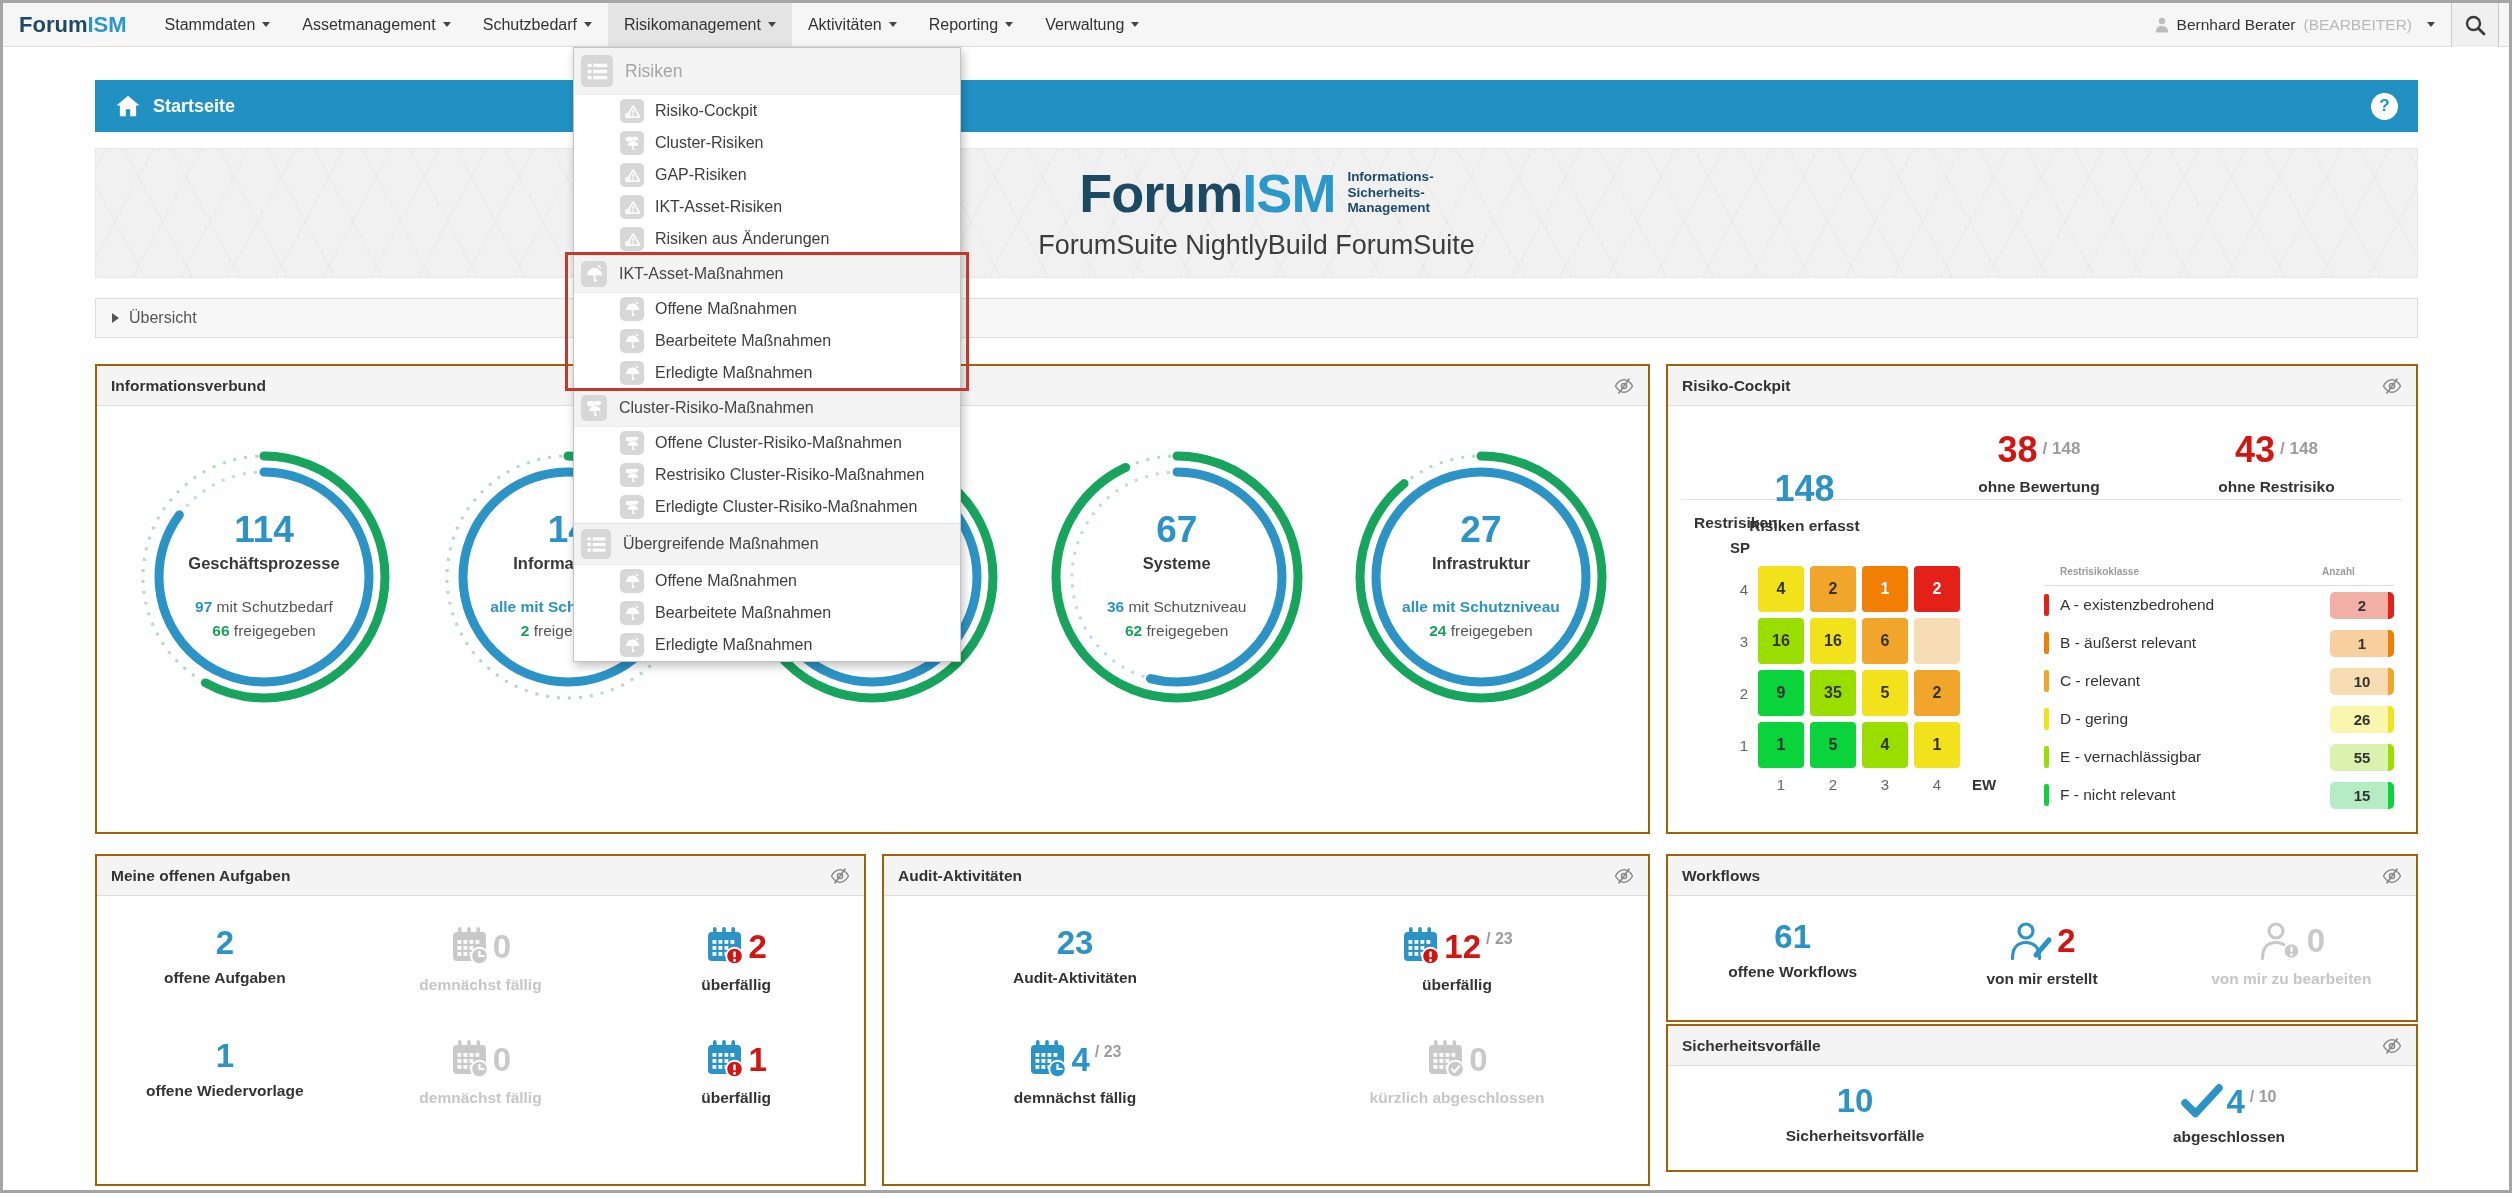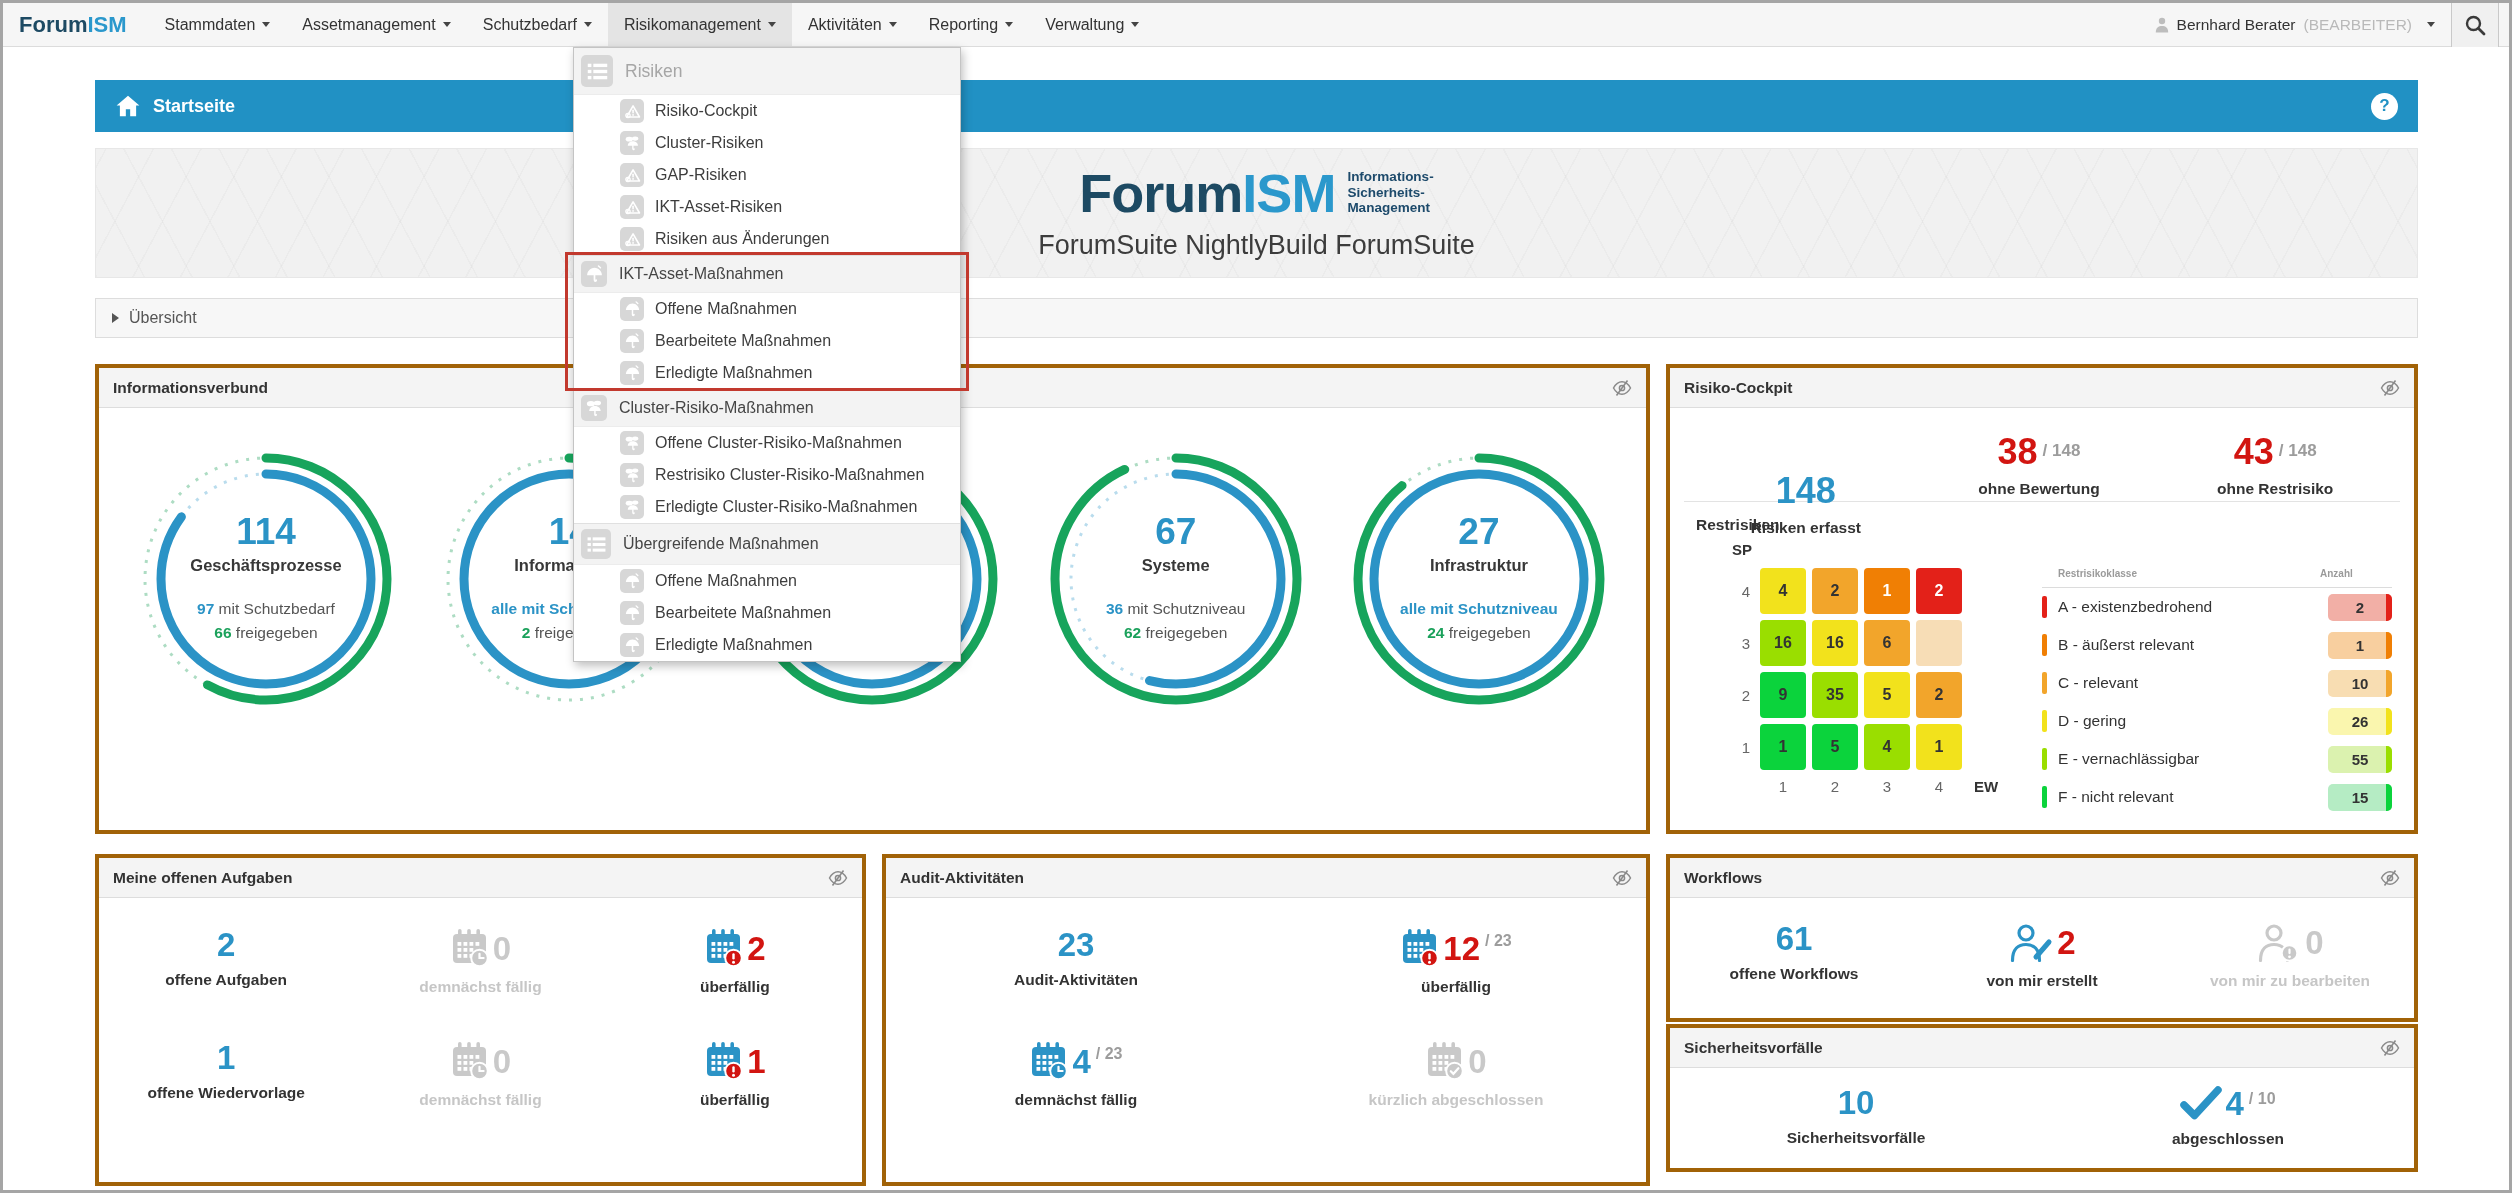--- a/index.html
+++ b/index.html
@@ -42,21 +42,21 @@
   .banner-row { display:flex; align-items:center; }
   .blogo { font-size:54px; font-weight:bold; letter-spacing:-1px; line-height:1; }
   .tagline { margin-left:12px; display:flex; flex-direction:column; font-size:13.5px; font-weight:bold; color:#1d4a6b; line-height:1.15; }
   .banner-sub { font-size:27px; color:#3c3c3c; margin-top:10px; }
 
   .collapse { margin-top:20px; height:40px; background:#f7f7f7; border:1px solid #ddd; display:flex; align-items:center; padding:0 16px; font-size:16px; color:#555; cursor:pointer; }
   .tri { width:0; height:0; border-top:5px solid transparent; border-bottom:5px solid transparent; border-left:7px solid #555; margin-right:10px; }
 
   .row1 { display:flex; gap:16px; margin-top:26px; }
   .row2 { display:flex; gap:16px; margin-top:20px; }
-  .panel { border:4px solid #a16207; background:#fff; }
+  .panel { border:2px solid #a16207; background:#fff; }
   .phead { height:40px; background:#f4f4f4; border-bottom:1px solid #ddd; display:flex; align-items:center; padding:0 14px; }
   .ptitle { font-weight:bold; font-size:15.5px; color:#333; }
   .eye { margin-left:auto; cursor:pointer; display:flex; }
 
   .panel-info { width:1557px; height:470px; }
   .panel-cockpit { width:753px; height:470px; }
   .panel-aufgaben { width:772px; height:332px; }
   .panel-audit { width:769px; height:332px; }
   .rightcol { width:753px; display:flex; flex-direction:column; gap:2px;text-align:center; }
   .panel-workflows { height:168px; }

